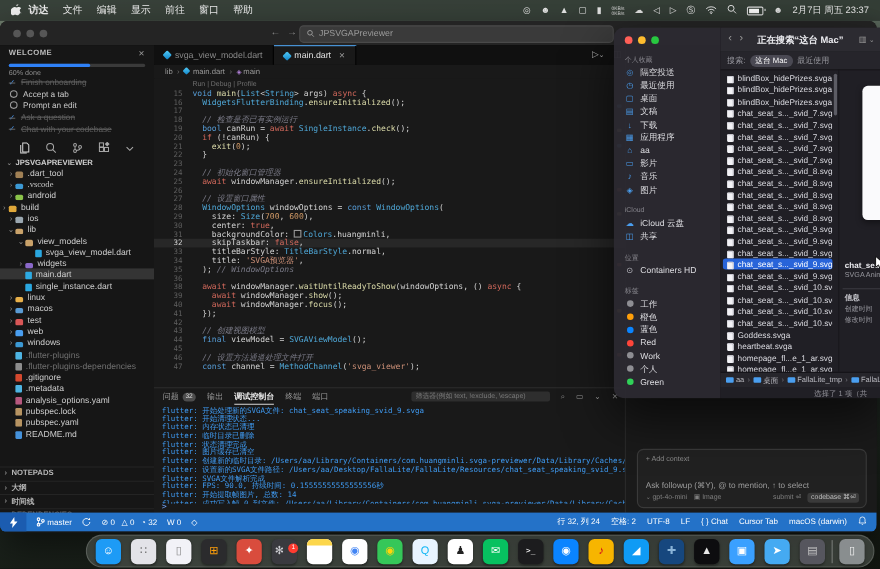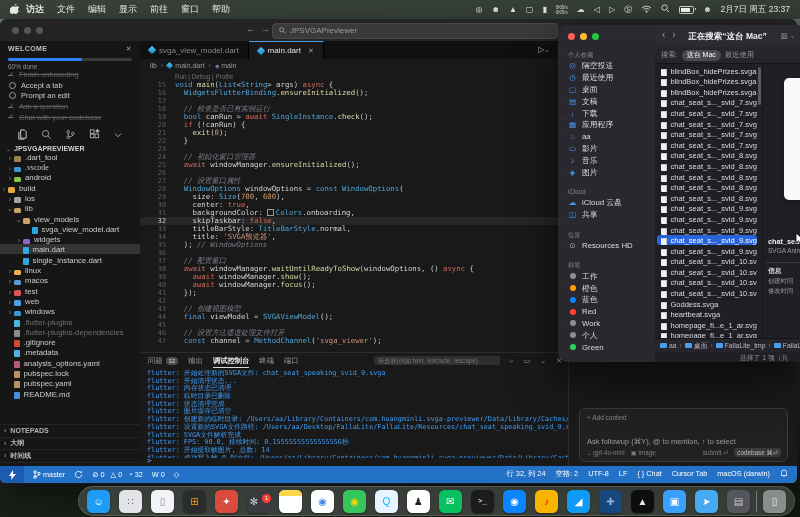--- a/index.html
+++ b/index.html
@@ -460,27 +460,26 @@
         <div class="cl"><span class="ln">21</span><span class="tp">    </span><span class="tf">exit</span><span class="tp">(</span><span class="tn">0</span><span class="tp">);</span></div>
         <div class="cl"><span class="ln">22</span><span class="tp">  }</span></div>
         <div class="cl"><span class="ln">23</span></div>
         <div class="cl"><span class="ln">24</span><span class="tm">  // 初始化窗口管理器</span></div>
         <div class="cl"><span class="ln">25</span><span class="tp">  </span><span class="tc">await</span><span class="tp"> </span><span class="tv">windowManager</span><span class="tp">.</span><span class="tf">ensureInitialized</span><span class="tp">();</span></div>
         <div class="cl"><span class="ln">26</span></div>
         <div class="cl"><span class="ln">27</span><span class="tm">  // 设置窗口属性</span></div>
         <div class="cl"><span class="ln">28</span><span class="tp">  </span><span class="tt">WindowOptions</span><span class="tp"> </span><span class="tv">windowOptions</span><span class="tp"> = </span><span class="tk">const</span><span class="tp"> </span><span class="tt">WindowOptions</span><span class="tp">(</span></div>
         <div class="cl"><span class="ln">29</span><span class="tp">    </span><span class="tv">size</span><span class="tp">: </span><span class="tt">Size</span><span class="tp">(</span><span class="tn">700</span><span class="tp">, </span><span class="tn">600</span><span class="tp">),</span></div>
         <div class="cl"><span class="ln">30</span><span class="tp">    </span><span class="tv">center</span><span class="tp">: </span><span class="tc">true</span><span class="tp">,</span></div>
-        <div class="cl"><span class="ln">31</span><span class="tp">    </span><span class="tv">backgroundColor</span><span class="tp">: </span><span class="tw"></span><span class="tt">Colors</span><span class="tp">.</span><span class="tv">onboarding</span><span class="tp">,</span></div>
+        <div class="cl"><span class="ln">31</span><span class="tp">    </span><span class="tv">backgroundColor</span><span class="tp">: </span><span class="tw"></span><span class="tt">Colors</span><span class="tp">.</span><span class="tv">huangminli</span><span class="tp">,</span></div>
         <div class="cl hl"><span class="ln">32</span><span class="tp">    </span><span class="tv">skipTaskbar</span><span class="tp">: </span><span class="tc">false</span><span class="tp">,</span></div>
         <div class="cl"><span class="ln">33</span><span class="tp">    </span><span class="tv">titleBarStyle</span><span class="tp">: </span><span class="tt">TitleBarStyle</span><span class="tp">.</span><span class="tv">normal</span><span class="tp">,</span></div>
         <div class="cl"><span class="ln">34</span><span class="tp">    </span><span class="tv">title</span><span class="tp">: </span><span class="ts">'SVGA预览器'</span><span class="tp">,</span></div>
         <div class="cl"><span class="ln">35</span><span class="tp">  ); </span><span class="tm">// WindowOptions</span></div>
         <div class="cl"><span class="ln">36</span></div>
-        <div class="cl"><span class="ln">37</span><span class="tm">  // 配置窗口</span></div>
         <div class="cl"><span class="ln">38</span><span class="tp">  </span><span class="tc">await</span><span class="tp"> </span><span class="tv">windowManager</span><span class="tp">.</span><span class="tf">waitUntilReadyToShow</span><span class="tp">(</span><span class="tv">windowOptions</span><span class="tp">, () </span><span class="tc">async</span><span class="tp"> {</span></div>
         <div class="cl"><span class="ln">39</span><span class="tp">    </span><span class="tc">await</span><span class="tp"> </span><span class="tv">windowManager</span><span class="tp">.</span><span class="tf">show</span><span class="tp">();</span></div>
         <div class="cl"><span class="ln">40</span><span class="tp">    </span><span class="tc">await</span><span class="tp"> </span><span class="tv">windowManager</span><span class="tp">.</span><span class="tf">focus</span><span class="tp">();</span></div>
         <div class="cl"><span class="ln">41</span><span class="tp">  });</span></div>
         <div class="cl"><span class="ln">42</span></div>
         <div class="cl"><span class="ln">43</span><span class="tm">  // 创建视图模型</span></div>
         <div class="cl"><span class="ln">44</span><span class="tp">  </span><span class="tk">final</span><span class="tp"> </span><span class="tv">viewModel</span><span class="tp"> = </span><span class="tt">SVGAViewModel</span><span class="tp">();</span></div>
         <div class="cl"><span class="ln">45</span></div>
         <div class="cl"><span class="ln">46</span><span class="tm">  // 设置方法通道处理文件打开</span></div>
         <div class="cl"><span class="ln">47</span><span class="tp">  </span><span class="tk">const</span><span class="tp"> </span><span class="tv">channel</span><span class="tp"> = </span><span class="tt">MethodChannel</span><span class="tp">(</span><span class="ts">'svga_viewer'</span><span class="tp">);</span></div>
@@ -647,21 +646,21 @@
             <span>iCloud 云盘</span>
           </div>
           <div class="fd-row">
             <span class="ic">◫</span>
             <span>共享</span>
           </div>
           <div class="fd-gap"></div>
           <div class="fd-glabel">位置</div>
           <div class="fd-row">
             <span class="ic" style="color: rgb(185, 185, 192);">⊙</span>
-            <span>Resources HD</span>
+            <span>Containers HD</span>
           </div>
           <div class="fd-gap"></div>
           <div class="fd-glabel">标签</div>
           <div class="fd-row">
             <span class="fd-dotc" style="background: rgb(142, 142, 147);"></span>
             <span>工作</span>
           </div>
           <div class="fd-row">
             <span class="fd-dotc" style="background: rgb(255, 159, 10);"></span>
             <span>橙色</span>

